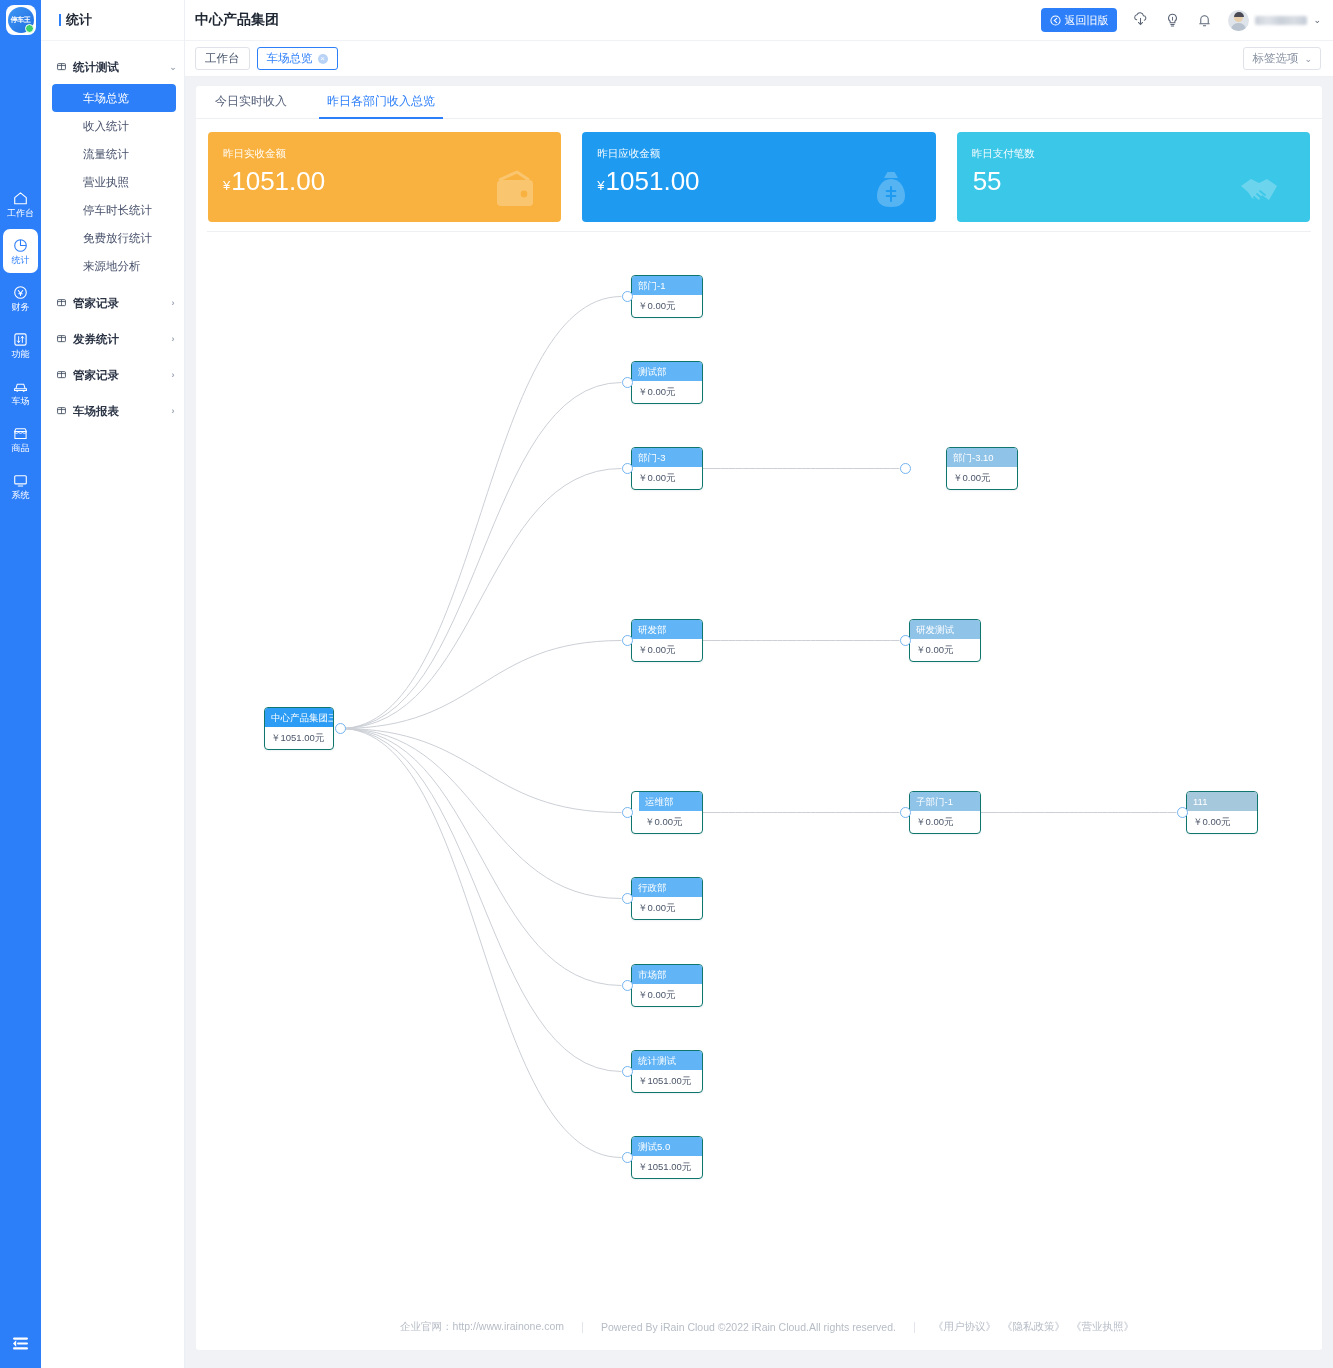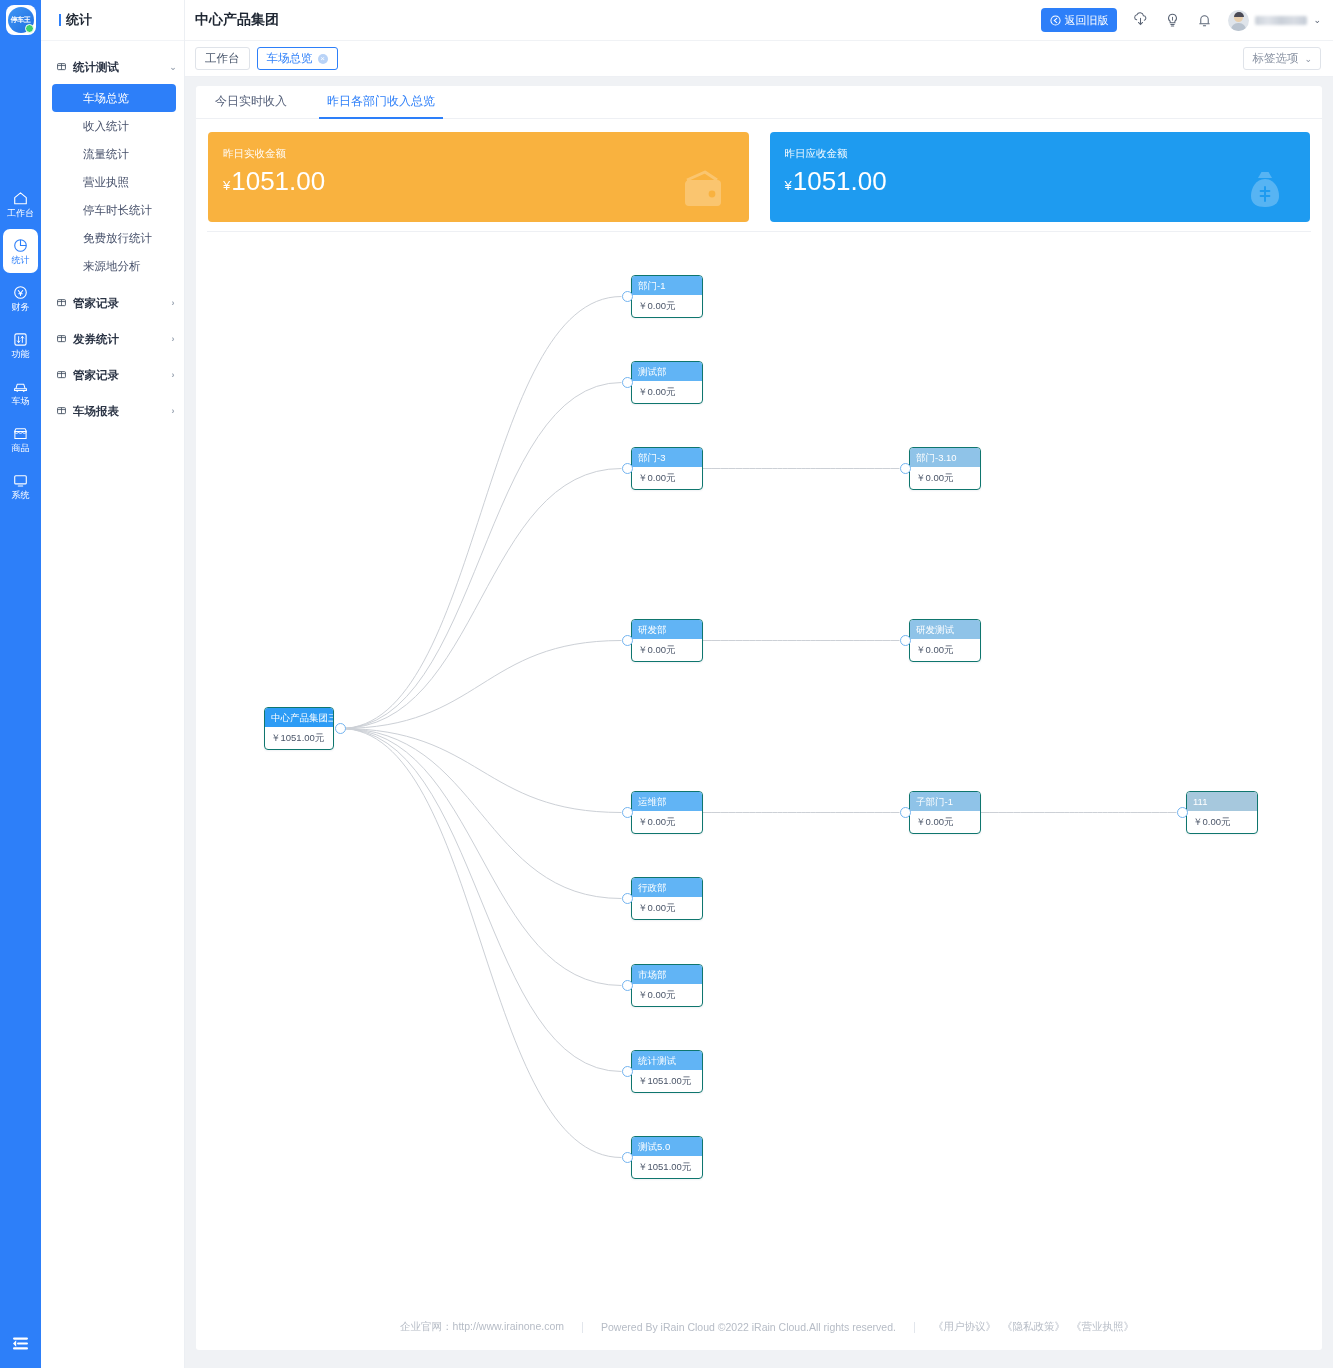--- a/index.html
+++ b/index.html
@@ -460,20 +460,31 @@
           <div class="c-value">
             <span class="cur">¥</span>
             <span>1051.00</span>
           </div>
           <div class="c-ico"><svg width="46" height="42" viewBox="0 0 46 42" fill="none">
               <path d="M16 10h14l-3.5-6h-7Z" fill="#fff"></path>
               <path d="M23 11c9 0 14 9 14 17s-6 11-14 11S9 36 9 28 14 11 23 11Z" fill="#fff"></path>
               <path d="M23 19v14M18.6 23h8.8M18.6 28h8.8" stroke="#1e9bf0" stroke-width="2" stroke-linecap="round"></path>
             </svg></div>
         </div>
+        <div class="card cyan" style="background: rgb(59, 199, 232);">
+          <div class="c-label">昨日支付笔数</div>
+          <div class="c-value">
+            <span class="cur"></span>
+            <span>55</span>
+          </div>
+          <div class="c-ico"><svg width="50" height="38" viewBox="0 0 50 38" fill="none">
+              <path d="M3 14 13 7l8 4 8-4 10 7-8 14-7-5-3 5-7-2-4-6Z" fill="#fff"></path>
+              <path d="M22 19l5 4M19 22l4.5 4M16 25l4 3.5" stroke="#3bc7e8" stroke-width="1.8" stroke-linecap="round"></path>
+            </svg></div>
+        </div>
       </div>
 
     <div id="sec-divider"></div>
 
     <div id="tree-canvas">
       <svg id="tree-svg" width="1126" height="1040">
           <path d="M144.5,496.5 C285,496.5 285,64.5 425.5,64.5" stroke="#ccd0d6" stroke-width="1" fill="none"></path>
           <path d="M144.5,496.5 C285,496.5 285,150.5 425.5,150.5" stroke="#ccd0d6" stroke-width="1" fill="none"></path>
           <path d="M144.5,496.5 C285,496.5 285,236.5 425.5,236.5" stroke="#ccd0d6" stroke-width="1" fill="none"></path>
           <path d="M507,236.5 C605.25,236.5 605.25,236.5 703.5,236.5" stroke="#ccd0d6" stroke-width="1" fill="none"></path>
@@ -501,36 +512,36 @@
           <div class="tnode lvl1" style="left: 435px; top: 129px;">
             <div class="t-head">测试部</div>
             <div class="t-body">￥0.00元</div>
           </div>
           <div class="tdot" style="left: 425.5px; top: 145px;"></div>
           <div class="tnode lvl1" style="left: 435px; top: 215px;">
             <div class="t-head">部门-3</div>
             <div class="t-body">￥0.00元</div>
           </div>
           <div class="tdot" style="left: 425.5px; top: 231px;"></div>
-          <div class="tnode lvl2" style="left: 713px; top: 215px;">
+          <div class="tnode lvl2" style="left: 750px; top: 215px;">
             <div class="t-head">部门-3.10</div>
             <div class="t-body">￥0.00元</div>
           </div>
           <div class="tdot" style="left: 703.5px; top: 231px;"></div>
           <div class="tnode lvl1" style="left: 435px; top: 387px;">
             <div class="t-head">研发部</div>
             <div class="t-body">￥0.00元</div>
           </div>
           <div class="tdot" style="left: 425.5px; top: 403px;"></div>
           <div class="tnode lvl2" style="left: 713px; top: 387px;">
             <div class="t-head">研发测试</div>
             <div class="t-body">￥0.00元</div>
           </div>
           <div class="tdot" style="left: 703.5px; top: 403px;"></div>
-          <div class="tnode lvl1" style="left: 435px; top: 559px;">
+          <div class="tnode lvl1" style="left: 435px; top: 559px; padding-left: 7px;">
             <div class="t-head">运维部</div>
             <div class="t-body">￥0.00元</div>
           </div>
           <div class="tdot" style="left: 425.5px; top: 575px;"></div>
           <div class="tnode lvl2" style="left: 713px; top: 559px;">
             <div class="t-head">子部门-1</div>
             <div class="t-body">￥0.00元</div>
           </div>
           <div class="tdot" style="left: 703.5px; top: 575px;"></div>
           <div class="tnode lvl3" style="left: 990px; top: 559px;">

